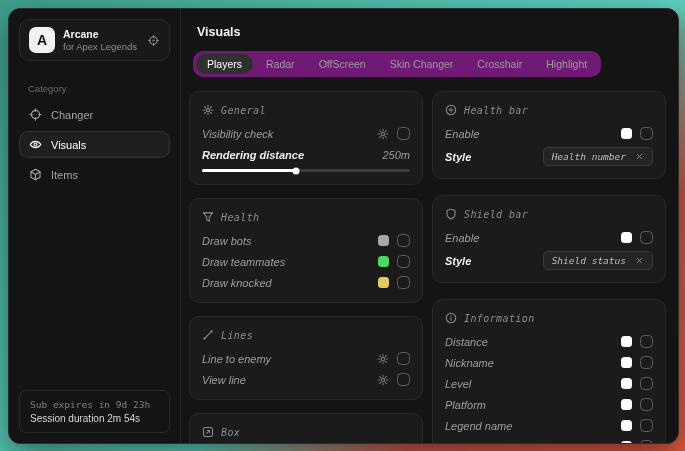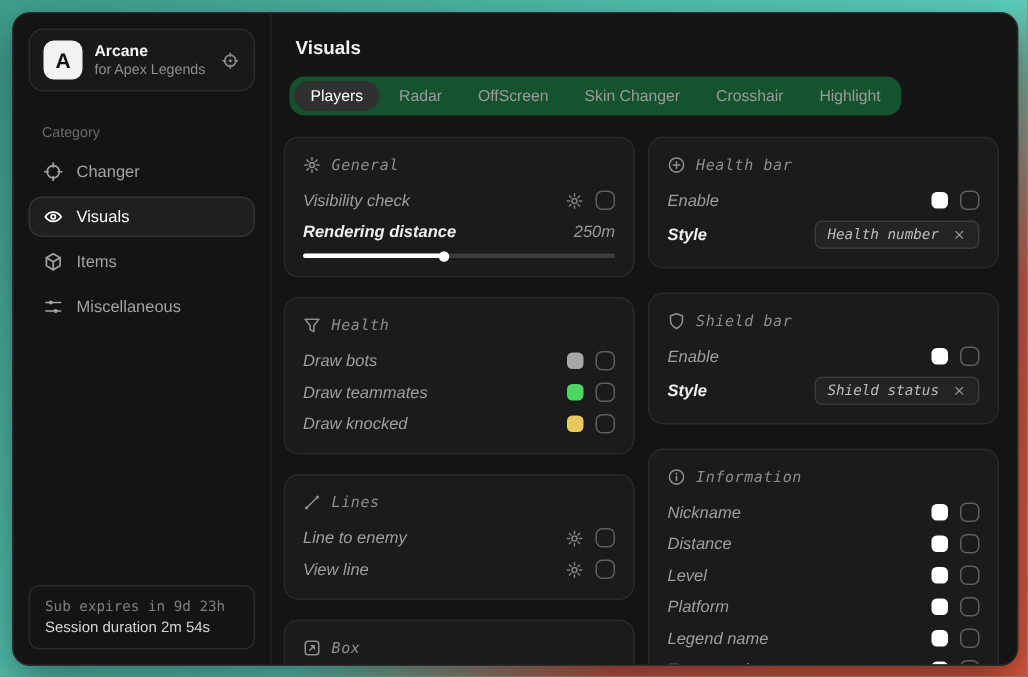--- a/index.html
+++ b/index.html
@@ -28,21 +28,21 @@
   .nav-item.active { color:#ffffff; background:#1f1f1f; border-color:#343434; }
   .nav-item .icon { width:13px; height:13px; }
   .spacer { flex:1; }
   .footer-card { margin:10px; padding:8px 10px; border:1px solid #2a2a2a; border-radius:7px; }
   .foot1 { font-family:"DejaVu Sans Mono", monospace; font-size:9.5px; color:#7f7f7f; margin-bottom:3px; }
   .foot2 { font-size:10px; color:#d6d6d6; }
 
   
   .main { flex:1; display:flex; flex-direction:column; padding:14px 12px 0 8px; overflow:hidden; }
   .main-title { color:#f2f2f2; font-size:12.5px; font-weight:bold; margin:2px 0 12px 8px; }
-  .tabbar { display:inline-flex; gap:2px; background:#14532d; border-radius:10px; padding:3px;
+  .tabbar { display:inline-flex; gap:2px; background:#701a75; border-radius:10px; padding:3px;
             margin:0 0 14px 4px; align-self:flex-start; }
   .tab { padding:4px 11px; border-radius:12px; font-size:10.5px; color:#9b9b9b; cursor:pointer; white-space:nowrap; }
   .tab.active { background:#303030; color:#ffffff; }
   .content { flex:1; display:flex; gap:9px; overflow:hidden; }
   .col { flex:1; display:flex; flex-direction:column;font-style:italic; }
   .col.left  { gap:13px; }
   .col.right { gap:16px; }
 
   .card { background:#1b1b1b; border:1px solid #292929; border-radius:10px; padding:8px 12px; }
   .card-head { display:flex; align-items:center; gap:7px; height:14px; margin:3px 0 7px;
@@ -120,31 +120,20 @@
           </div>
           <div class="nav-item">
             <span class="icon">
               <svg viewBox="0 0 16 16">
                 <path d="M8 1.5l5.6 3.2v6.6L8 14.5l-5.6-3.2V4.7L8 1.5z"></path>
                 <path d="M2.4 4.7L8 8l5.6-3.3M8 8v6.5"></path>
               </svg>
             </span>
             <span>Items</span>
           </div>
-          <div class="nav-item">
-            <span class="icon">
-              <svg viewBox="0 0 16 16">
-                <line x1="2" y1="4.5" x2="14" y2="4.5"></line>
-                <line x1="2" y1="11.5" x2="14" y2="11.5"></line>
-                <circle class="f" cx="6" cy="4.5" r="1.7"></circle>
-                <circle class="f" cx="10" cy="11.5" r="1.7"></circle>
-              </svg>
-            </span>
-            <span>Miscellaneous</span>
-          </div>
         </nav>
       <div class="spacer"></div>
       <div class="footer-card">
         <div class="foot1">Sub expires in 9d 23h</div>
         <div class="foot2">Session duration 2m 54s</div>
       </div>
     </aside>
 
     <section class="main">
       <div class="main-title">Visuals</div>
@@ -331,28 +320,28 @@
                 <span class="icon">
                   <svg viewBox="0 0 16 16">
                     <circle cx="8" cy="8" r="6.3"></circle>
                     <line x1="8" y1="7.2" x2="8" y2="11"></line>
                     <circle class="f" cx="8" cy="4.8" r="0.9"></circle>
                   </svg>
                 </span>
                 <span>Information</span>
               </div>
               <div class="row">
+                <span class="row-label">Distance</span>
+                <div class="ctrls">
+                  <span class="swatch" style="background: rgb(255, 255, 255);"></span>
+                  <span class="checkbox"></span>
+                </div>
+              </div>
+              <div class="row">
                 <span class="row-label">Nickname</span>
-                <div class="ctrls">
-                  <span class="swatch" style="background: rgb(255, 255, 255);"></span>
-                  <span class="checkbox"></span>
-                </div>
-              </div>
-              <div class="row">
-                <span class="row-label">Distance</span>
                 <div class="ctrls">
                   <span class="swatch" style="background: rgb(255, 255, 255);"></span>
                   <span class="checkbox"></span>
                 </div>
               </div>
               <div class="row">
                 <span class="row-label">Level</span>
                 <div class="ctrls">
                   <span class="swatch" style="background: rgb(255, 255, 255);"></span>
                   <span class="checkbox"></span>

